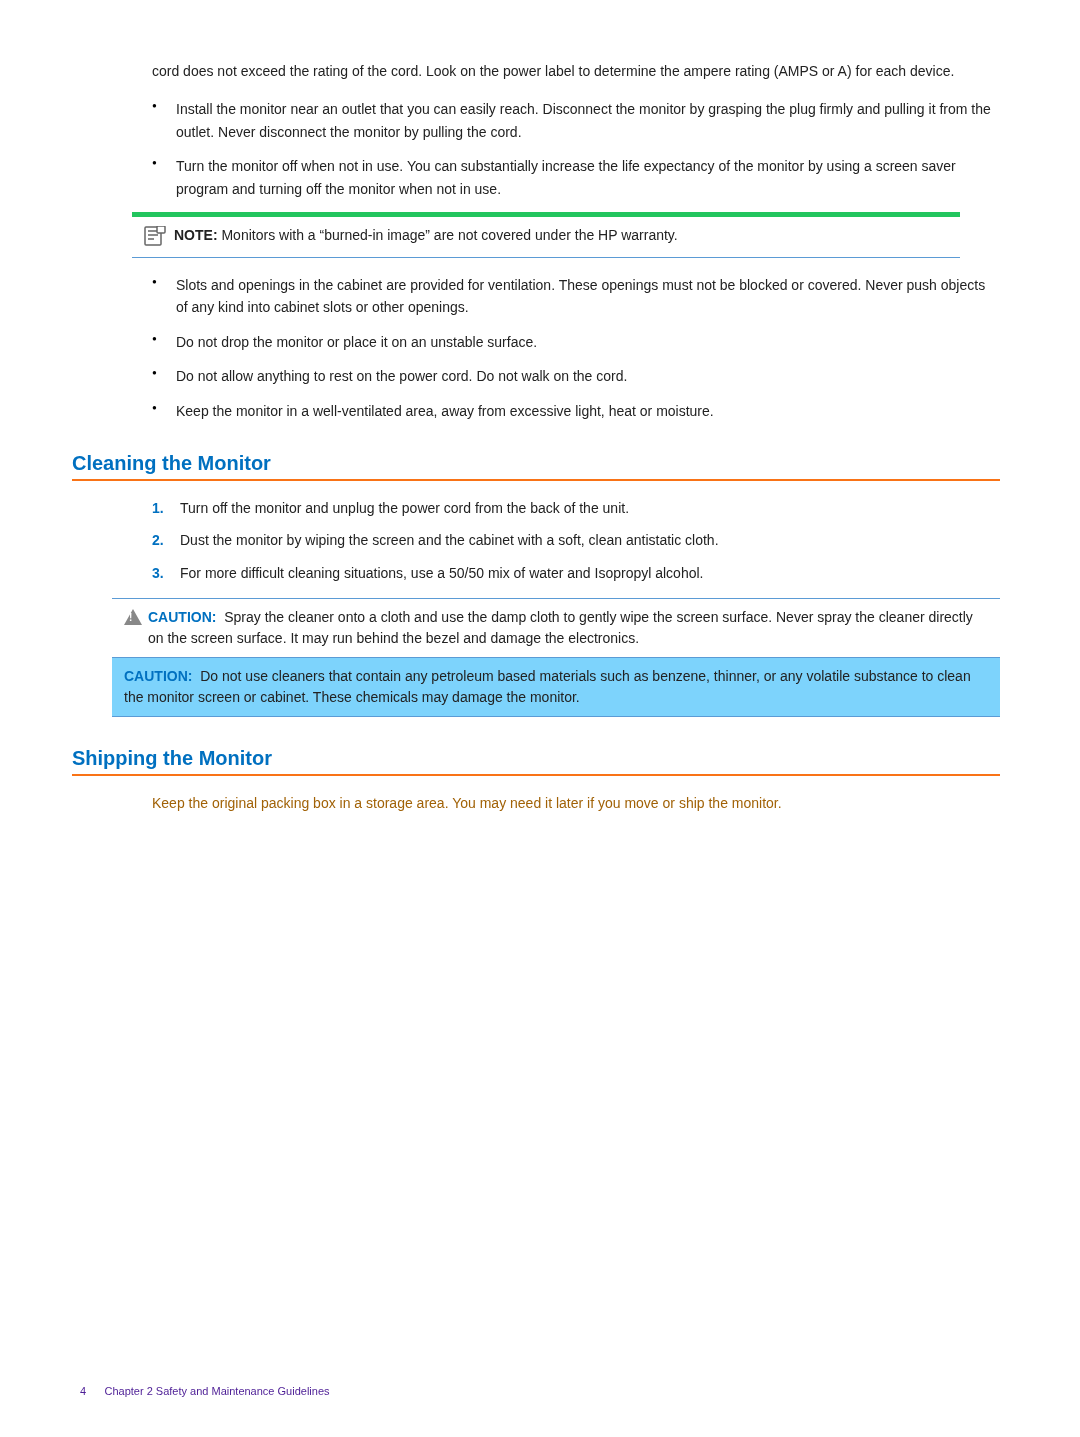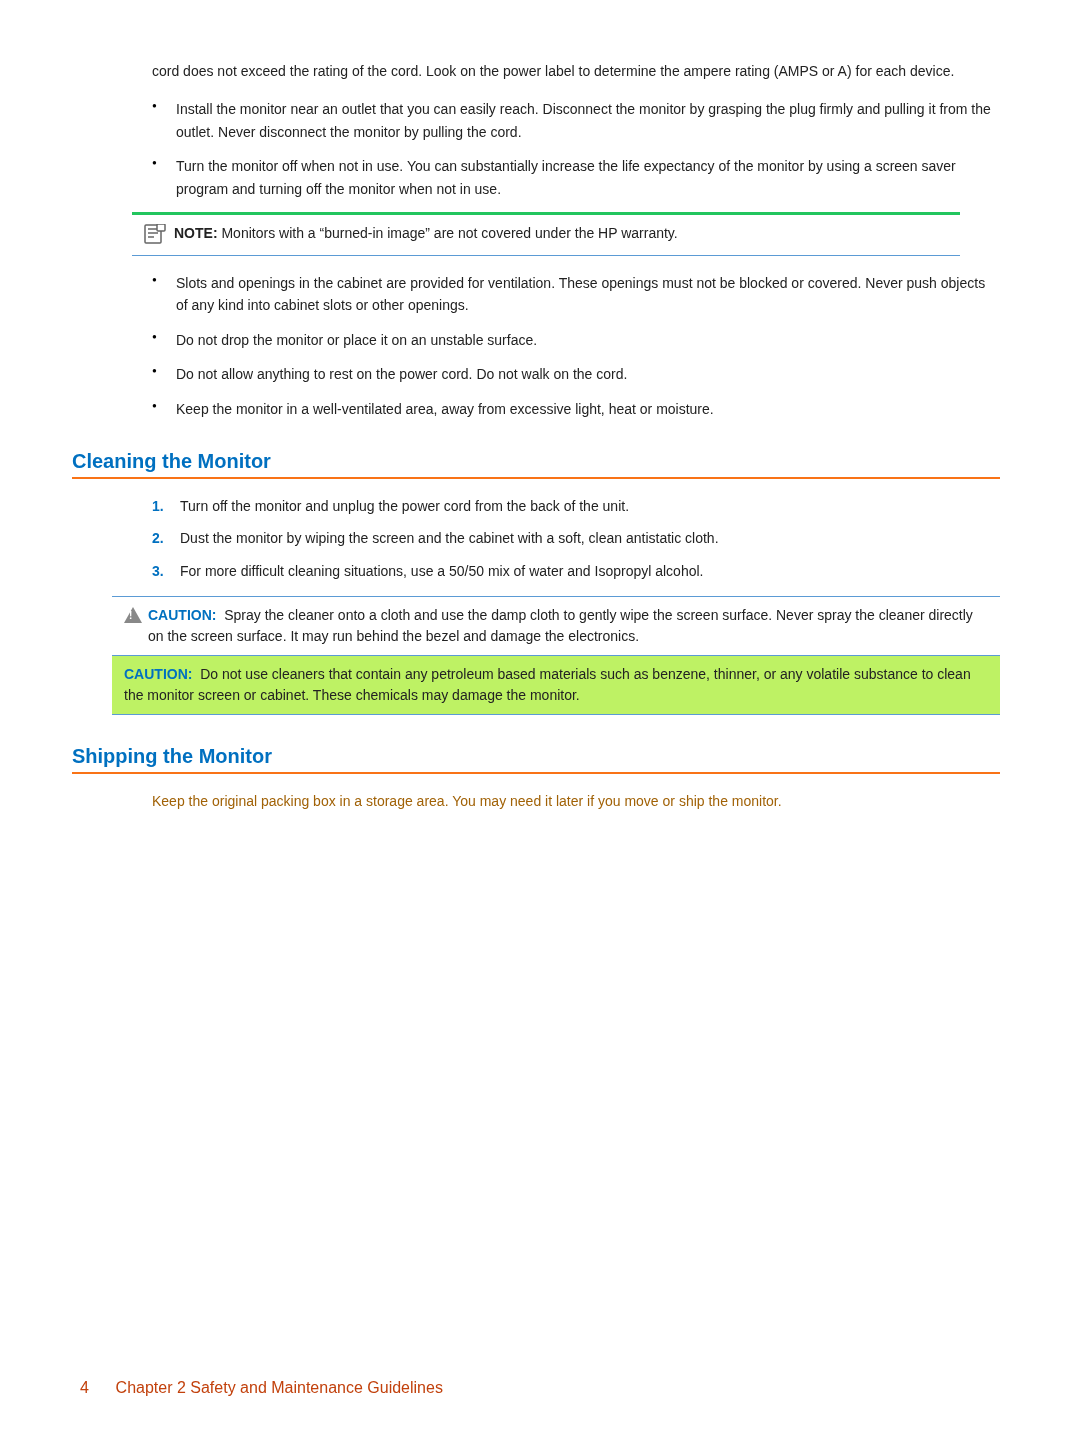--- a/index.html
+++ b/index.html
@@ -50,21 +50,21 @@
       left: 0;
       top: 0;
       font-size: 8px;
       line-height: 1.9;
       color: #000;
     }
 
     .note-box {
       display: flex;
       align-items: flex-start;
-      border-top: 3px solid #22c55e;
+      border-top: 5px solid #22c55e;
       border-bottom: 1px solid #5b9bd5;
       padding: 8px 12px;
       margin: 12px 40px 16px 60px;
       background: #fff;
     }
 
     .note-icon {
       margin-right: 8px;
       margin-top: 1px;
       flex-shrink: 0;
@@ -89,21 +89,21 @@
       margin: 12px 0 0 40px;
       background: #fff;
     }
 
     .caution-box2 {
       display: flex;
       align-items: center;
       border-bottom: 1px solid #5b9bd5;
       padding: 8px 12px 8px 12px;
       margin: 0 0 16px 40px;
-      background: #bef264;
+      background: #7dd3fc;
     }
 
     .caution-text {
       line-height: 1.5;
       color: #222;
     }
 
     .caution-text strong {
       color: #0070c0;
       font-weight: bold;
@@ -145,22 +145,22 @@
       margin-left: 80px;
       margin-top: 12px;
       line-height: 1.6;
       color: #a16207;
     }
 
     .page-footer {
       position: absolute;
       bottom: 40px;
       left: 80px;
-      font-size: 16px;
-      color: #c2410c;
+      font-size: 11px;
+      color: #4c1d95;
     }
 
     .triangle-icon {
       display: inline-block;
       width: 0;
       height: 0;
       border-left: 9px solid transparent;
       border-right: 9px solid transparent;
       border-bottom: 16px solid #888;
       position: relative;

